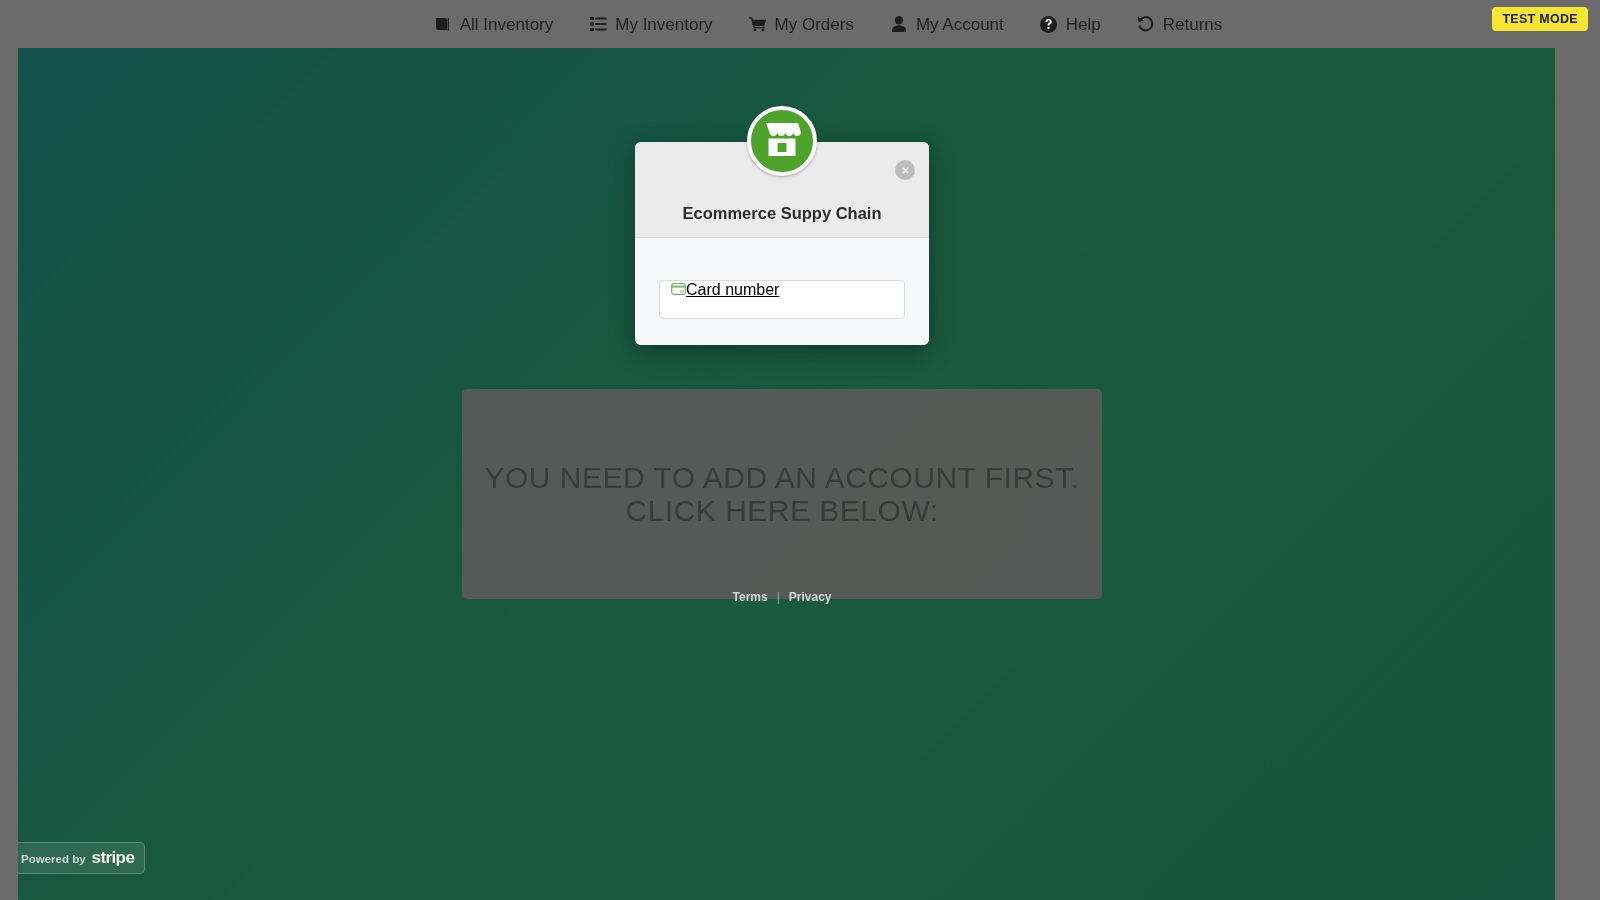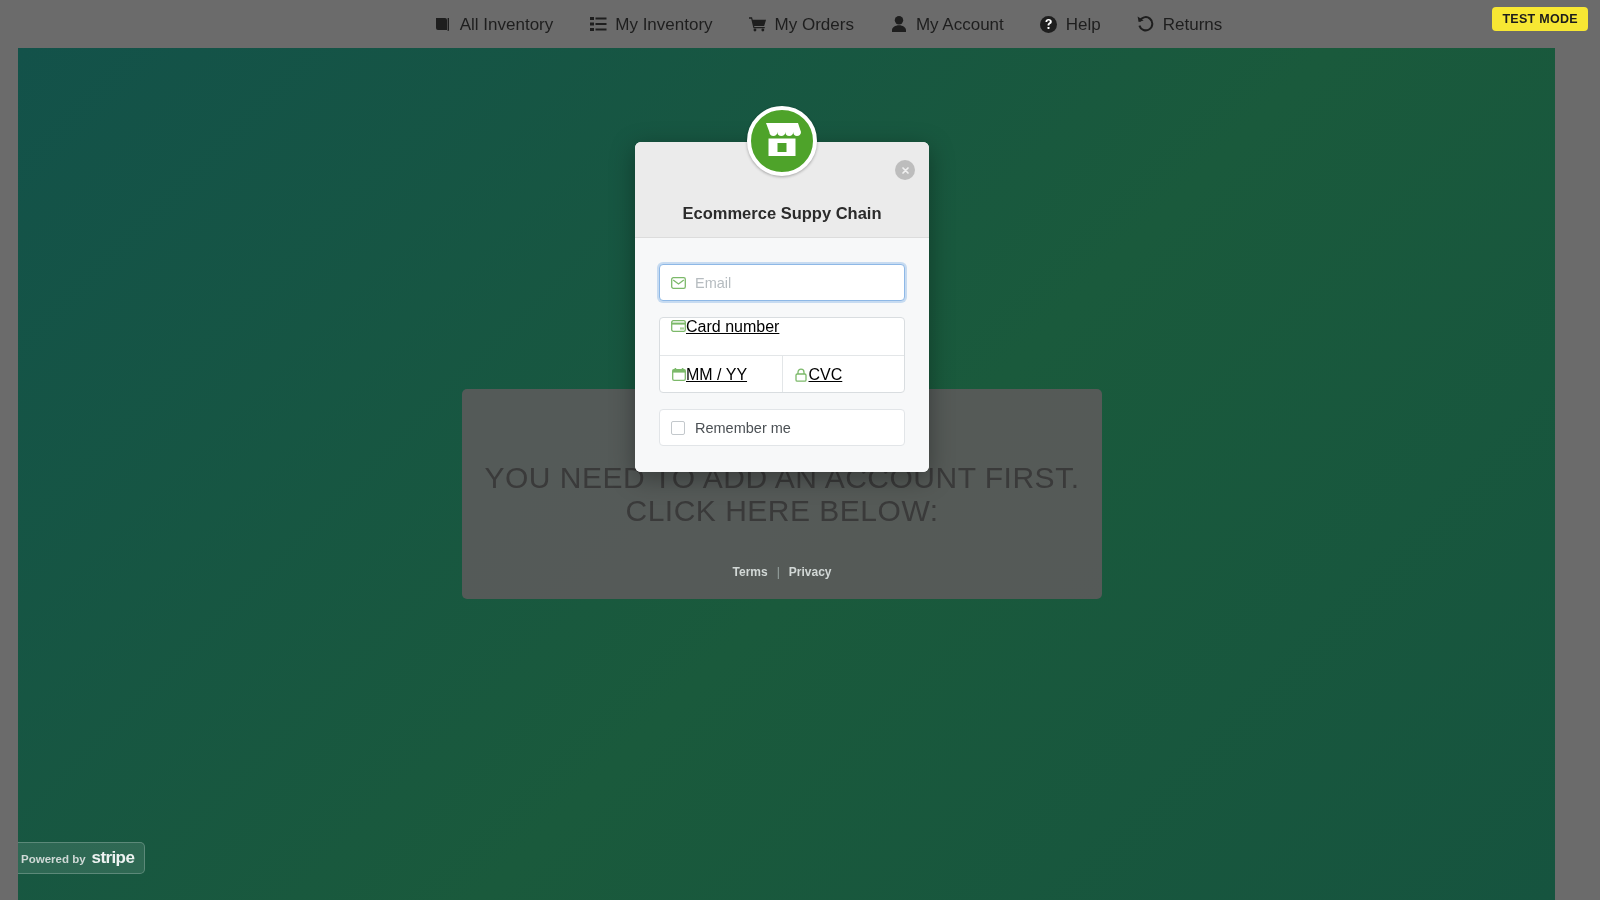--- a/index.html
+++ b/index.html
@@ -167,21 +167,21 @@
     width: 100%; height: 37px;
     background: linear-gradient(180deg, #44b6f0 0%, #2ea0df 100%);
     border: none; border-radius: 4px;
     color: #fff; font-size: 15px; font-weight: bold;
     font-family: "Liberation Sans", sans-serif;
     cursor: pointer;
     box-shadow: 0 1px 1px rgba(0,0,0,.12);
   }
 
   .modal-footer {
-    position: absolute; left: 0; top: 423px; width: 294px;
+    position: absolute; left: 0; top: 448px; width: 294px;
     display: flex; align-items: center; justify-content: center; gap: 9px;
     font-size: 12px;
   }
   .modal-footer a { color: #d2d8d6; text-decoration: none; cursor: pointer; font-weight: bold; }
   .modal-footer .sep { color: #9aa6a2; }
 </style>
 </head>
 <body>
 
 <div id="root">
@@ -290,69 +290,34 @@
       <div class="merchant-name">Ecommerce Suppy Chain</div>
       <div class="close-btn">
         <svg width="11" height="11" viewBox="0 0 11 11">
           <path stroke="#f0f0f0" stroke-width="1.7" stroke-linecap="round" d="M3 3l5 5M8 3l-5 5"></path>
         </svg>
       </div>
     </div>
 
     <div class="modal-body">
 
-      <div class="field focused">
-        <span class="field-icon">
-          <svg width="15" height="12" viewBox="0 0 15 12">
-            <rect x="0.7" y="0.7" width="13.6" height="10.6" rx="1.6" fill="none" stroke="#7cb96a" stroke-width="1.3"></rect>
-            <path d="M2.2 3l5.3 4 5.3-4" fill="none" stroke="#7cb96a" stroke-width="1.3"></path>
-          </svg>
-        </span>
-        <span class="ph" title="Email">Email</span>
-      </div>
 
       <div class="card-group">
         <div class="row">
           <span class="field-icon">
             <svg width="15" height="12" viewBox="0 0 15 12">
               <rect x="0.7" y="0.7" width="13.6" height="10.6" rx="1.6" fill="none" stroke="#7cb96a" stroke-width="1.3"></rect>
               <rect x="0.7" y="2.6" width="13.6" height="2" fill="#7cb96a"></rect>
               <rect x="9" y="7.4" width="4" height="2.2" fill="#a9d39a"></rect>
             </svg>
           </span>
           <span class="ph">Card number</span>
         </div>
-        <div class="row split">
-          <div class="half">
-            <span class="field-icon">
-              <svg width="14" height="13" viewBox="0 0 14 13">
-                <rect x="0.7" y="1.6" width="12.6" height="10.7" rx="1.4" fill="none" stroke="#7cb96a" stroke-width="1.3"></rect>
-                <rect x="0.7" y="1.6" width="12.6" height="3" fill="#7cb96a"></rect>
-                <rect x="2.6" y="0" width="1.6" height="3.2" fill="#7cb96a"></rect>
-                <rect x="9.8" y="0" width="1.6" height="3.2" fill="#7cb96a"></rect>
-              </svg>
-            </span>
-            <span class="ph">MM / YY</span>
-          </div>
-          <div class="half">
-            <span class="field-icon">
-              <svg width="12" height="14" viewBox="0 0 12 14">
-                <path d="M3 6V4.2a3 3 0 0 1 6 0V6" fill="none" stroke="#7cb96a" stroke-width="1.3"></path>
-                <rect x="1" y="6" width="10" height="7.2" rx="1.3" fill="none" stroke="#7cb96a" stroke-width="1.3"></rect>
-              </svg>
-            </span>
-            <span class="ph">CVC</span>
-          </div>
-        </div>
       </div>
 
-      <div class="remember">
-        <span class="checkbox"></span>
-        <span class="remember-label">Remember me</span>
-      </div>
 
 
     </div>
 
     <div class="modal-footer">
       <a>Terms</a>
       <span class="sep">|</span>
       <a>Privacy</a>
     </div>
 

